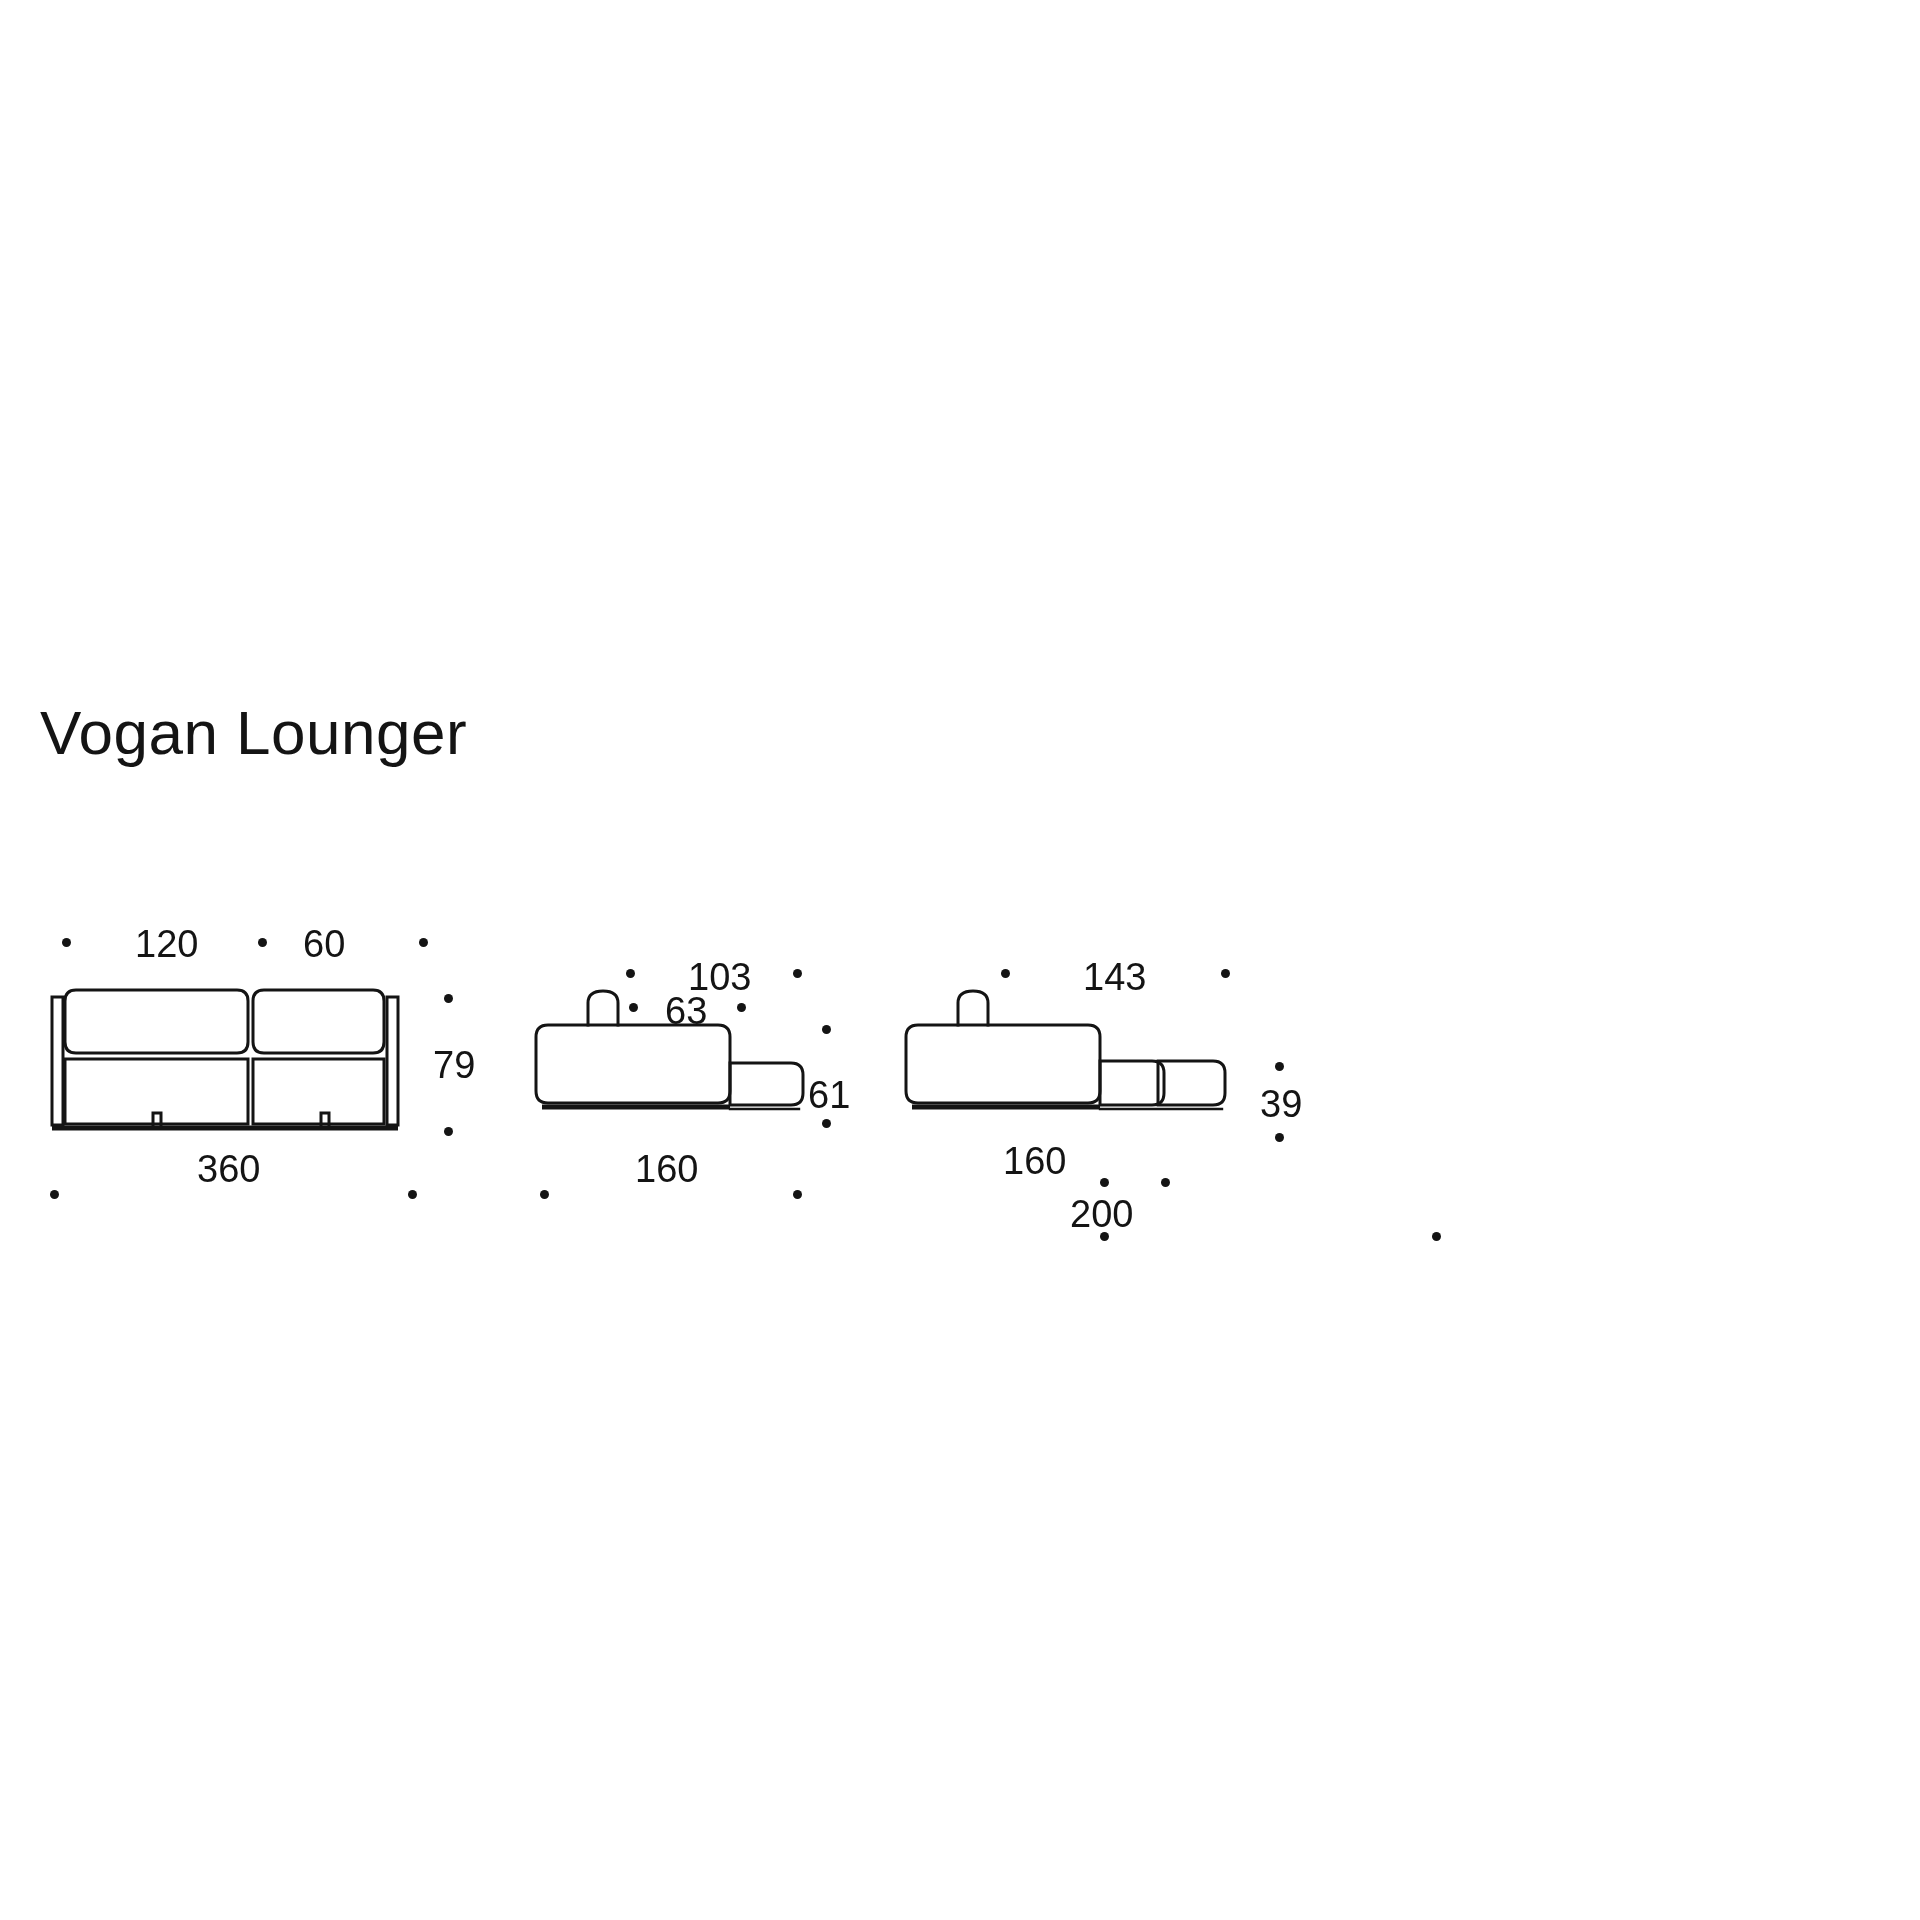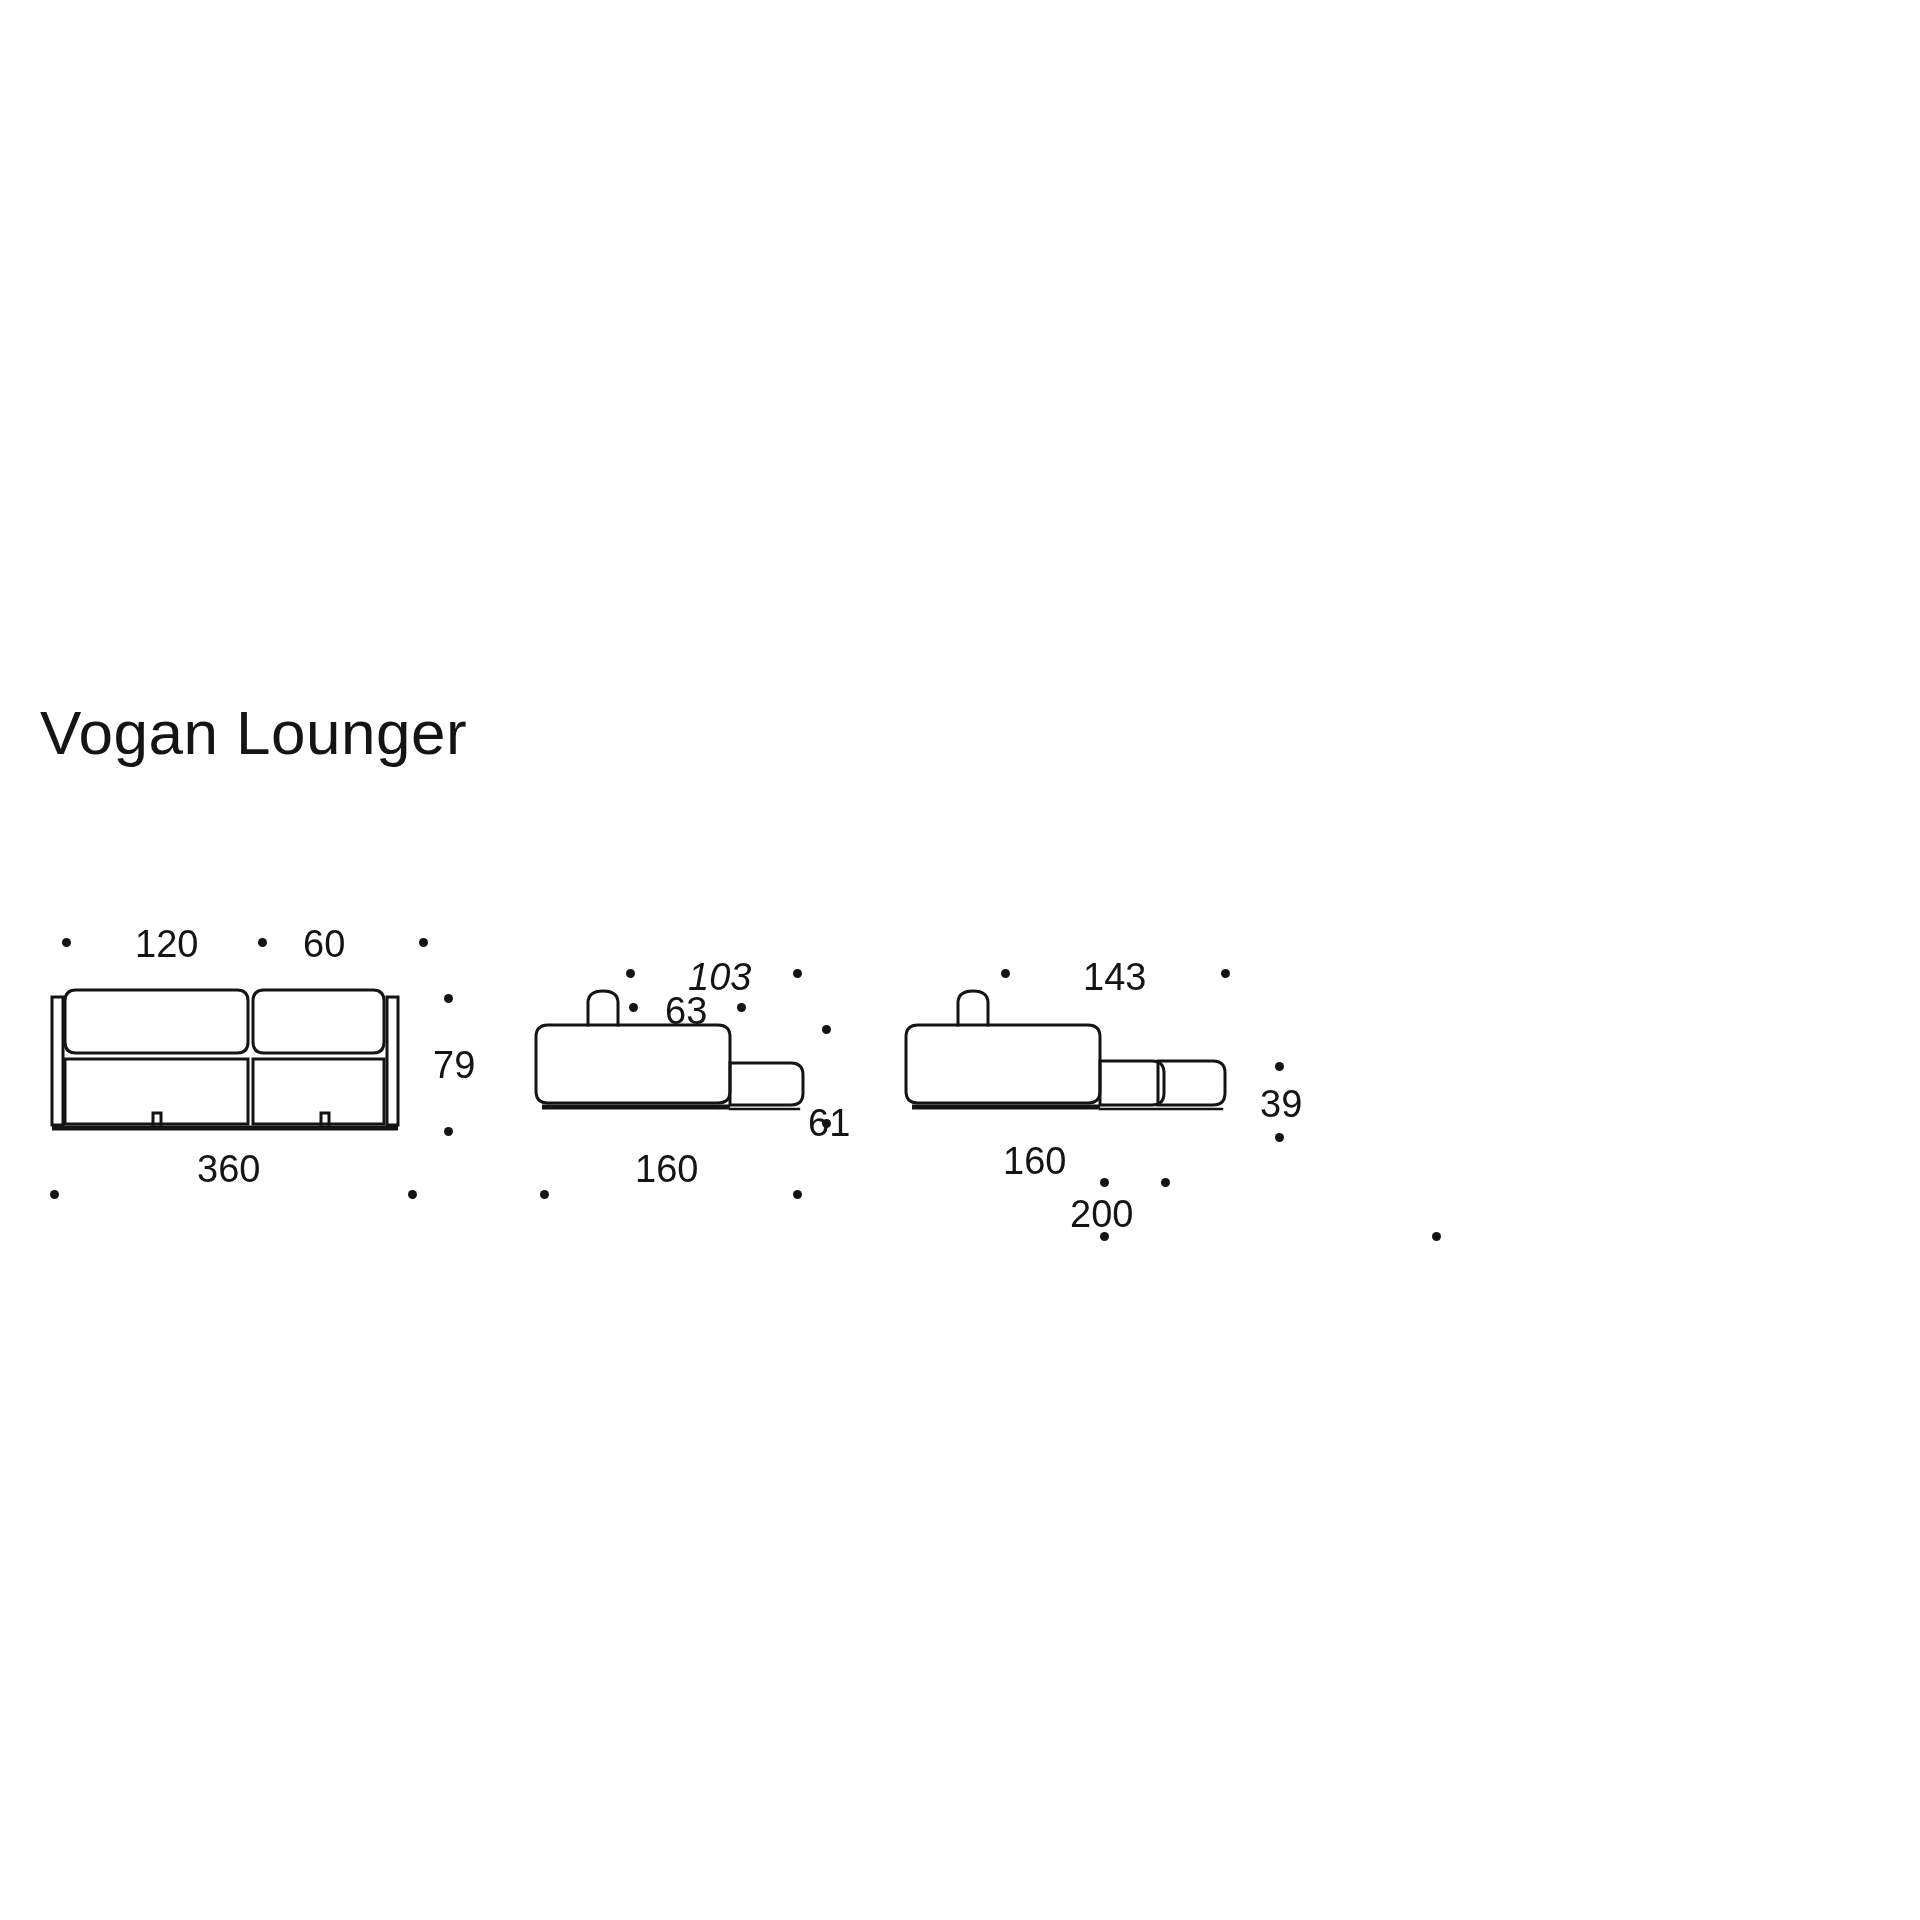--- a/index.html
+++ b/index.html
@@ -142,23 +142,23 @@
 
   <div class="dim-dot" style="left:629px; top:1003px;"></div>
   <div class="dim-dot" style="left:737px; top:1003px;"></div>
 
   <div class="dim-dot" style="left:822px; top:1025px;"></div>
   <div class="dim-dot" style="left:822px; top:1119px;"></div>
 
   <div class="dim-dot" style="left:540px; top:1190px;"></div>
   <div class="dim-dot" style="left:793px; top:1190px;"></div>
 
-  <div class="dim-label" style="left:688px; top:958px;font-style:italic;">103</div>
+  <div class="dim-label" style="left:688px; top:958px;">103</div>
   <div class="dim-label" style="left:665px; top:992px;">63</div>
-  <div class="dim-label" style="left:808px; top:1104px;">61</div>
+  <div class="dim-label" style="left:808px; top:1076px;">61</div>
   <div class="dim-label" style="left:635px; top:1150px;">160</div>
 
   <svg class="draw-svg" style="left:900px; top:995px;" width="360" height="155" viewBox="0 0 360 155">
 
     <path class="ln" d="M 58 30 L 58 8 Q 58 -4 73 -4 Q 88 -4 88 8 L 88 30"></path>
 
     <path class="ln" d="M 18 30 L 188 30 Q 200 30 200 42 L 200 96 Q 200 108 188 108 L 18 108 Q 6 108 6 96 L 6 42 Q 6 30 18 30 Z"></path>
 
     <path class="ln" d="M 200 66 L 252 66 Q 264 66 264 78 L 264 98 Q 264 110 252 110 L 200 110 Z"></path>
 

